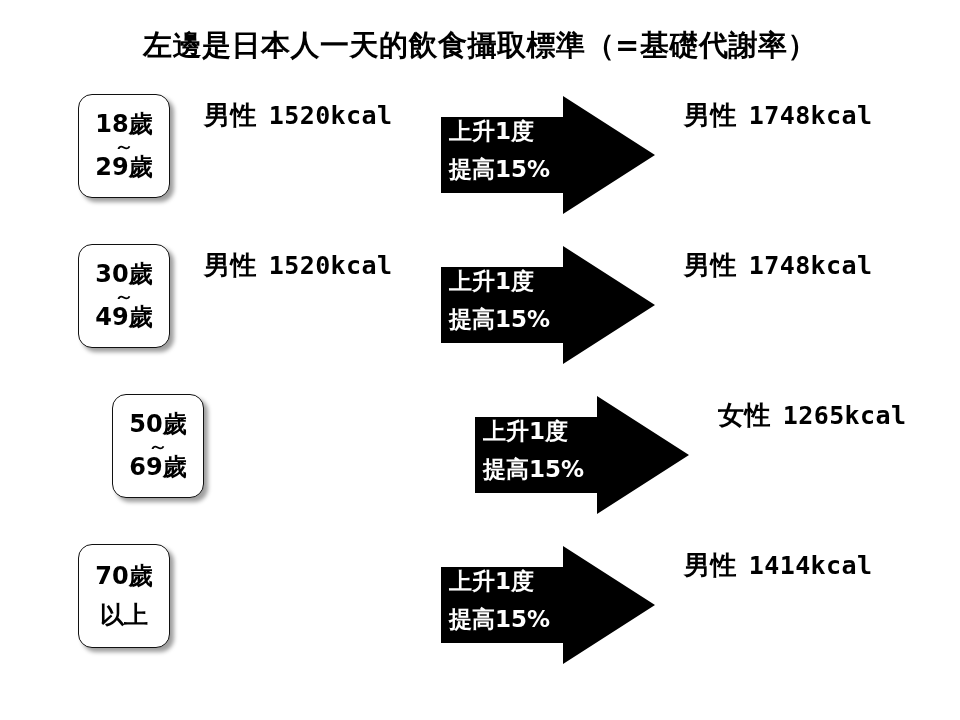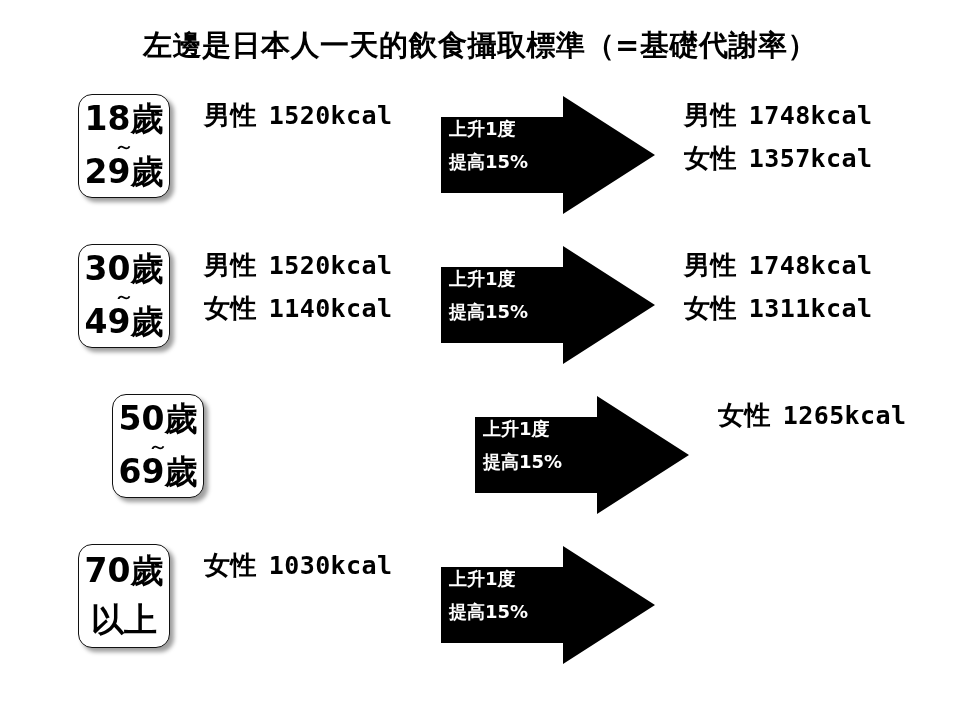--- a/index.html
+++ b/index.html
@@ -60,21 +60,21 @@
     border: 1.6px solid #111;
     border-radius: 14px;
     background: #ffffff;
     box-shadow: 4px 4px 4px rgba(0,0,0,0.38);
     display: flex;
     flex-direction: column;
     align-items: center;
     justify-content: center;
   }
   .age-box .age-line {
-    font-size: 33px;
+    font-size: 24px;
     font-weight: 700;
     line-height: 1.06;
     white-space: nowrap;
   }
   .age-box .age-sep {
     font-size: 20px;
     font-weight: 700;
     line-height: 1.0;
     margin: -1px 0 -1px 0;
     transform: scaleY(0.8);
@@ -119,21 +119,21 @@
   .arrow-label {
     position: absolute;
     left: 8px;
     top: 24px;
     width: 116px;
     text-align: left;
     color: #ffffff;
     z-index: 2;
   }
   .arrow-label .a-line {
-    font-size: 18px;
+    font-size: 23px;
     font-weight: 700;
     line-height: 1.0;
     white-space: nowrap;
     color: #ffffff;
   }
   .arrow-label .a-line + .a-line { margin-top: 15px; }
 </style>
 </head>
 <body>
 
@@ -161,58 +161,49 @@
       <div class="arrow-label">
         <div class="a-line">上升1度</div>
         <div class="a-line">提高15%</div>
       </div>
     </div>
 
     <div class="kcal-col right">
       <div class="kcal-line">
         <span class="sex">男性</span><span class="val">1748kcal</span>
       </div>
-      <div class="kcal-line">
-        <span class="sex">女性</span><span class="val">1357kcal</span>
-      </div>
     </div>
   </div>
 
   <div class="row row-1">
     <div class="age-box">
       <div class="age-line">30歲</div>
       <div class="age-sep">～</div>
       <div class="age-line">49歲</div>
     </div>
 
     <div class="kcal-col left">
       <div class="kcal-line">
         <span class="sex">男性</span><span class="val">1520kcal</span>
       </div>
-      <div class="kcal-line">
-        <span class="sex">女性</span><span class="val">1140kcal</span>
-      </div>
     </div>
 
     <div class="arrow-wrap">
       <svg class="arrow-svg" viewBox="0 0 214 118" preserveAspectRatio="none">
         <polygon points="0,21 122,21 122,0 214,59 122,118 122,97 0,97" fill="#000000"></polygon>
       </svg>
       <div class="arrow-label">
         <div class="a-line">上升1度</div>
         <div class="a-line">提高15%</div>
       </div>
     </div>
 
     <div class="kcal-col right">
       <div class="kcal-line">
         <span class="sex">男性</span><span class="val">1748kcal</span>
-      </div>
-      <div class="kcal-line">
-        <span class="sex">女性</span><span class="val">1311kcal</span>
       </div>
     </div>
   </div>
 
   <div class="row row-2">
     <div class="age-box">
       <div class="age-line">50歲</div>
       <div class="age-sep">～</div>
       <div class="age-line">69歲</div>
     </div>
@@ -235,32 +226,32 @@
     </div>
   </div>
 
   <div class="row row-3">
     <div class="age-box no-sep">
       <div class="age-line">70歲</div>
       <div class="age-line">以上</div>
     </div>
 
     <div class="kcal-col left">
-      <div class="kcal-line">
-        <span class="sex">女性</span><span class="val">1030kcal</span>
-      </div>
-    </div>
-
-    <div class="arrow-wrap">
-      <svg class="arrow-svg" viewBox="0 0 214 118" preserveAspectRatio="none">
-        <polygon points="0,21 122,21 122,0 214,59 122,118 122,97 0,97" fill="#000000"></polygon>
-      </svg>
-      <div class="arrow-label">
-        <div class="a-line">上升1度</div>
-        <div class="a-line">提高15%</div>
-      </div>
-    </div>
-
-    <div class="kcal-col right">
+    </div>
+
+    <div class="arrow-wrap">
+      <svg class="arrow-svg" viewBox="0 0 214 118" preserveAspectRatio="none">
+        <polygon points="0,21 122,21 122,0 214,59 122,118 122,97 0,97" fill="#000000"></polygon>
+      </svg>
+      <div class="arrow-label">
+        <div class="a-line">上升1度</div>
+        <div class="a-line">提高15%</div>
+      </div>
+    </div>
+
+    <div class="kcal-col right">
+      <div class="kcal-line">
+        <span class="sex">男性</span><span class="val">1414kcal</span>
+      </div>
     </div>
   </div>
 
 </div>
 
 </body></html>

